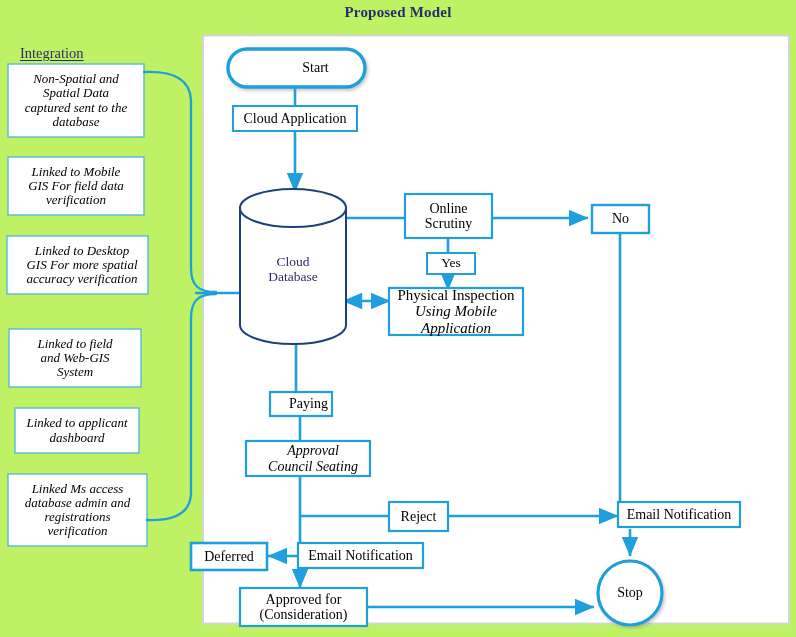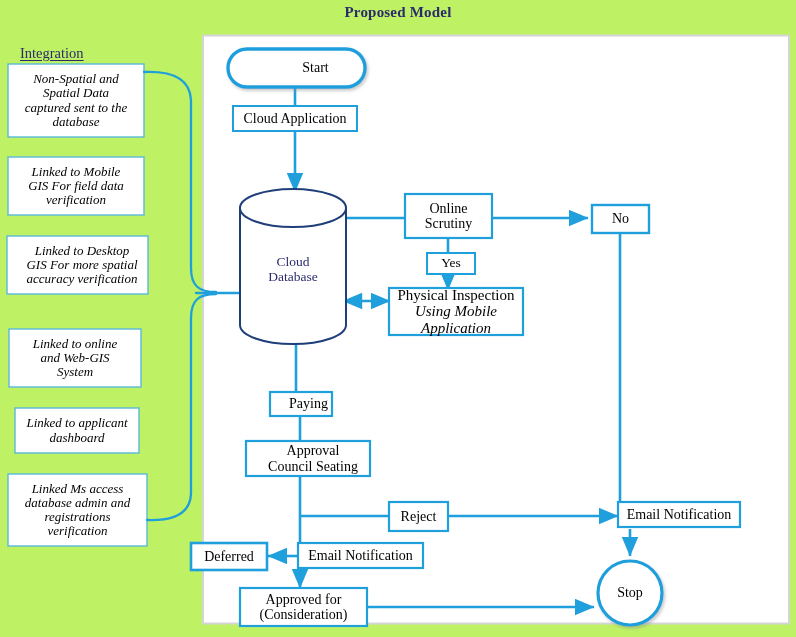--- a/index.html
+++ b/index.html
@@ -183,21 +183,21 @@
 database</div>
 
   <div class="node-label side-box-text" style="left:8px; top:157px; width:136px; height:58px;">Linked to Mobile
 GIS For field data
 verification</div>
 
   <div class="node-label side-box-text" style="left:7px; top:236px; width:150px; height:58px;">Linked to Desktop
 GIS For more spatial
 accuracy verification</div>
 
-  <div class="node-label side-box-text" style="left:9px; top:329px; width:132px; height:58px;">Linked to online
+  <div class="node-label side-box-text" style="left:9px; top:329px; width:132px; height:58px;">Linked to field
 and Web-GIS
 System</div>
 
   <div class="node-label side-box-text" style="left:15px; top:408px; width:124px; height:45px;">Linked to applicant
 dashboard</div>
 
   <div class="node-label side-box-text" style="left:8px; top:474px; width:139px; height:72px;">Linked Ms access
 database admin and
 registrations
 verification</div>
@@ -217,21 +217,21 @@
   <div class="node-label flow-text" style="left:592px; top:205px; width:57px; height:28px;">No</div>
 
   <div class="node-label" style="left:389px; top:288px; width:134px; height:47px; flex-direction:column; font-size:15px;">
     <span>Physical Inspection</span>
     <span class="mixed-line-italic">Using Mobile</span>
     <span class="mixed-line-italic">Application</span>
   </div>
 
   <div class="node-label flow-text" style="left:270px; top:392px; width:62px; height:24px;padding-left:15px;">Paying</div>
 
-  <div class="node-label flow-text" style="left:246px; top:441px; width:134px; height:35px;">Approval
+  <div class="node-label flow-text" style="left:246px; top:441px; width:134px; height:35px;font-style:italic;">Approval
 Council Seating</div>
 
   <div class="node-label flow-text" style="left:389px; top:502px; width:59px; height:29px;">Reject</div>
 
   <div class="node-label flow-text" style="left:618px; top:502px; width:122px; height:25px;">Email Notification</div>
 
   <div class="node-label flow-text" style="left:298px; top:543px; width:125px; height:25px;">Email Notification</div>
 
   <div class="node-label flow-text" style="left:191px; top:543px; width:76px; height:27px;">Deferred</div>
 

